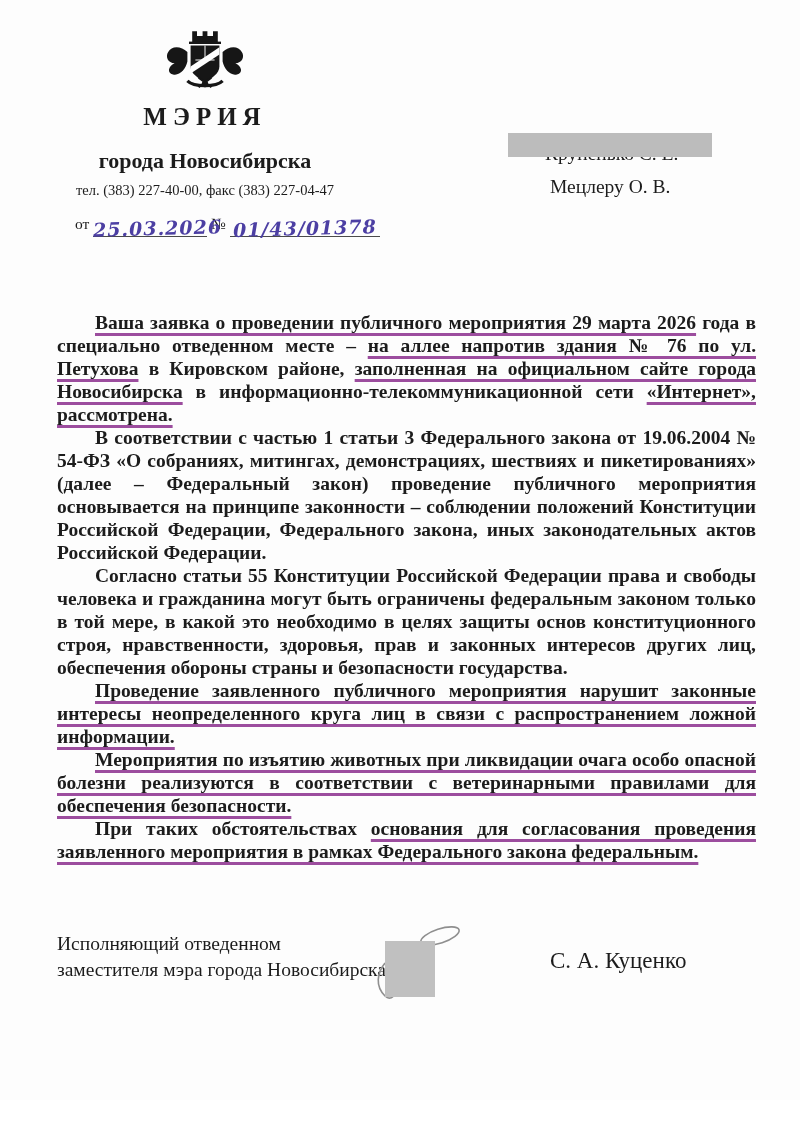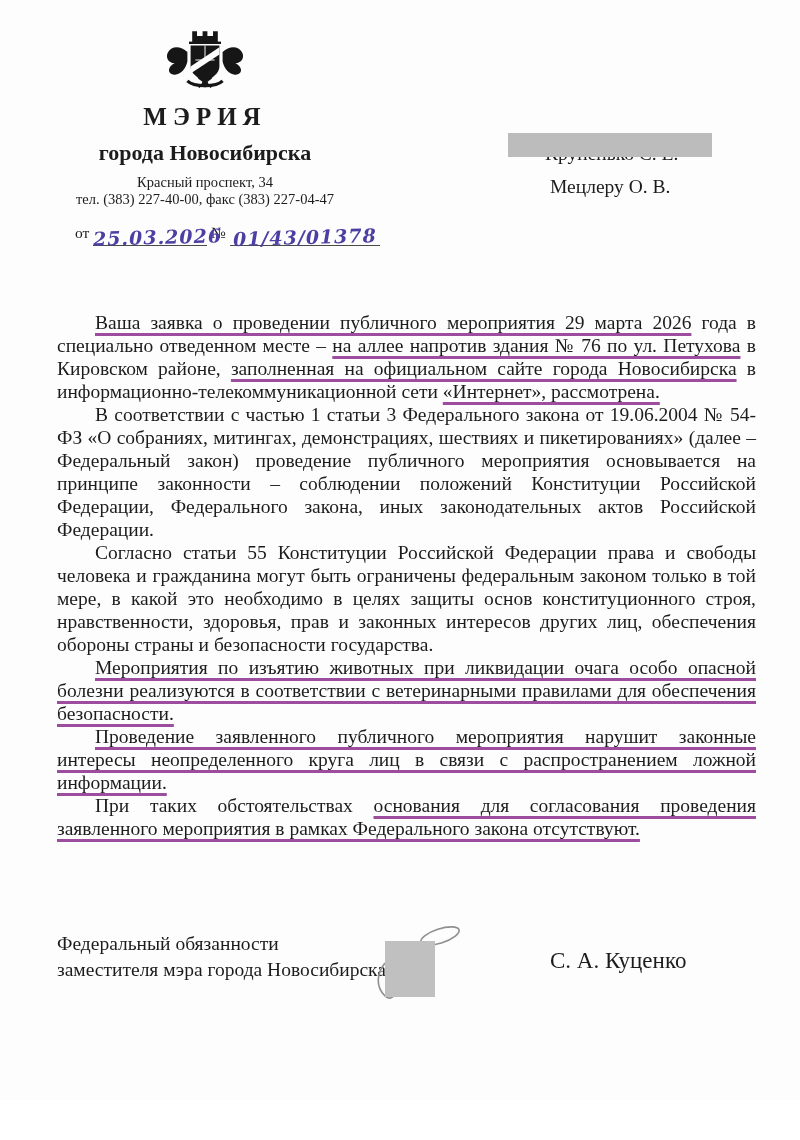--- a/index.html
+++ b/index.html
@@ -15,21 +15,21 @@
     width:800px;height:1100px;
     background:var(--paper);
     font-family:"Liberation Serif","DejaVu Serif",serif;
     color:var(--text);
     overflow:hidden;
   }
   
   .letterhead{position:absolute;left:40px;top:28px;width:330px;text-align:center;}
   .emblem{display:block;margin:0 auto;width:96px;height:64px;}
   .org1{font-size:25px;font-weight:bold;letter-spacing:6px;margin-top:11px;line-height:28px;}
-  .org2{font-size:22px;font-weight:bold;margin-top:9px;line-height:26px;}
+  .org2{font-size:22px;font-weight:bold;margin-top:17px;line-height:26px;}
   .addr{font-size:14.5px;line-height:17px;margin-top:8px;}
   .form-lines{margin-top:11px;text-align:left;padding-left:22px;font-size:15.5px;line-height:27px;white-space:nowrap;}
   .form-line1{padding-left:13px;}
   .rule{display:inline-block;border-bottom:1.4px solid #4a4a4a;height:20px;vertical-align:bottom;text-align:center;}
   .rule-date{width:114px;}
   .rule-num{width:150px;}
   .rule-na{width:142px;}
   .rule-ot{width:106px;}
   .hand{
     font-family:"DejaVu Serif",serif;font-style:italic;
@@ -38,21 +38,21 @@
   }
   
   .recipient1{position:absolute;left:545px;top:104px;font-size:19.5px;margin-top:39px;}
   .recipient2{position:absolute;left:550px;top:176px;font-size:19.5px;}
   .redact-bar{position:absolute;left:508px;top:133px;width:204px;height:24px;background:var(--gray-redact);}
   
   .letter-body{
     position:absolute;left:57px;top:311px;width:699px;
     font-size:19.5px;line-height:23px;text-align:justify;
   }
-  .para{margin:0;text-indent:38px;}
+  .para{margin:0;text-indent:38px;font-weight:bold;}
   .pen-u{
     text-decoration-line:underline;
     text-decoration-color:var(--purple);
     text-decoration-thickness:3px;
     text-underline-offset:4px;
     text-decoration-skip-ink:none;
   }
   
   .para:nth-child(7)::after{
     content:"";display:block;height:3px;background:var(--purple);
@@ -82,48 +82,47 @@
         <circle cx="60" cy="70" r="4"></circle>
       </g>
       <path d="M42,48 L78,24 L78,33 L42,57 Z" fill="#fdfdfd"></path>
       <path d="M60,22 v20 M48,40 h24" stroke="#fdfdfd" stroke-width="1.2" fill="none"></path>
       <path d="M38,66 C46,74 74,74 82,66" stroke="#161616" stroke-width="4" fill="none"></path>
       <path d="M52,62 l16,12 M68,62 l-16,12" stroke="#161616" stroke-width="2.5" fill="none"></path>
     </svg>
     <div class="org1">МЭРИЯ</div>
     <div class="org2">города Новосибирска</div>
     <div class="addr">
-      <div>Красный проспект, 34</div>
       <div>тел. (383) 227-40-00, факс (383) 227-04-47</div>
     </div>
     <div class="form-lines">
       <div class="form-line1">
         <span>от</span>
         <span class="rule rule-date"><span class="hand">25.03.2026</span></span>
         <span>№</span>
         <span class="rule rule-num"><span class="hand">01/43/01378</span></span>
       </div>
     </div>
   </div>
 
   <div class="recipient1">Крупенько С. Е.</div>
   <div class="redact-bar"></div>
   <div class="recipient2">Мецлеру О. В.</div>
 
   <div class="letter-body">
       <p class="para"><span class="pen-u">Ваша заявка о проведении публичного мероприятия 29 марта 2026</span><span> года в специально отведенном месте – </span><span class="pen-u">на аллее напротив здания № 76 по ул. Петухова</span><span> в Кировском районе, </span><span class="pen-u">заполненная на официальном сайте города Новосибирска</span><span> в информационно-телекоммуникационной сети </span><span class="pen-u">«Интернет», рассмотрена.</span></p>
       <p class="para"><span>В соответствии с частью 1 статьи 3 Федерального закона от 19.06.2004 № 54-ФЗ «О собраниях, митингах, демонстрациях, шествиях и пикетированиях» (далее – Федеральный закон) проведение публичного мероприятия основывается на принципе законности – соблюдении положений Конституции Российской Федерации, Федерального закона, иных законодательных актов Российской Федерации.</span></p>
       <p class="para"><span>Согласно статьи 55 Конституции Российской Федерации права и свободы человека и гражданина могут быть ограничены федеральным законом только в той мере, в какой это необходимо в целях защиты основ конституционного строя, нравственности, здоровья, прав и законных интересов других лиц, обеспечения обороны страны и безопасности государства.</span></p>
+      <p class="para"><span class="pen-u">Проведение заявленного публичного мероприятия нарушит законные интересы неопределенного круга лиц в связи с распространением ложной информации.</span></p>
       <p class="para"><span class="pen-u">Мероприятия по изъятию животных при ликвидации очага особо опасной болезни реализуются в соответствии с ветеринарными правилами для обеспечения безопасности.</span></p>
-      <p class="para"><span class="pen-u">Проведение заявленного публичного мероприятия нарушит законные интересы неопределенного круга лиц в связи с распространением ложной информации.</span></p>
-      <p class="para"><span>При таких обстоятельствах </span><span class="pen-u">основания для согласования проведения заявленного мероприятия в рамках Федерального закона отсутствуют.</span></p>
+      <p class="para"><span>При таких обстоятельствах </span><span class="pen-u">основания для согласования проведения заявленного мероприятия в рамках Федерального закона федеральным.</span></p>
     </div>
 
   <div class="sig-title">
-    <div>Федеральный обязанности</div>
+    <div>Исполняющий отведенном</div>
     <div>заместителя мэра города Новосибирска</div>
   </div>
   <svg class="squiggle" viewBox="0 0 120 95" aria-hidden="true">
     <ellipse cx="85" cy="18" rx="20" ry="7" fill="none" stroke="#8f8f8f" stroke-width="1.6" transform="rotate(-18 85 18)"></ellipse>
     <path d="M30,45 C22,55 20,68 30,78 C34,82 40,80 38,74" fill="none" stroke="#8f8f8f" stroke-width="1.6"></path>
   </svg>
   <div class="sig-box"></div>
   <div class="signer">С. А. Куценко</div>
 
 

